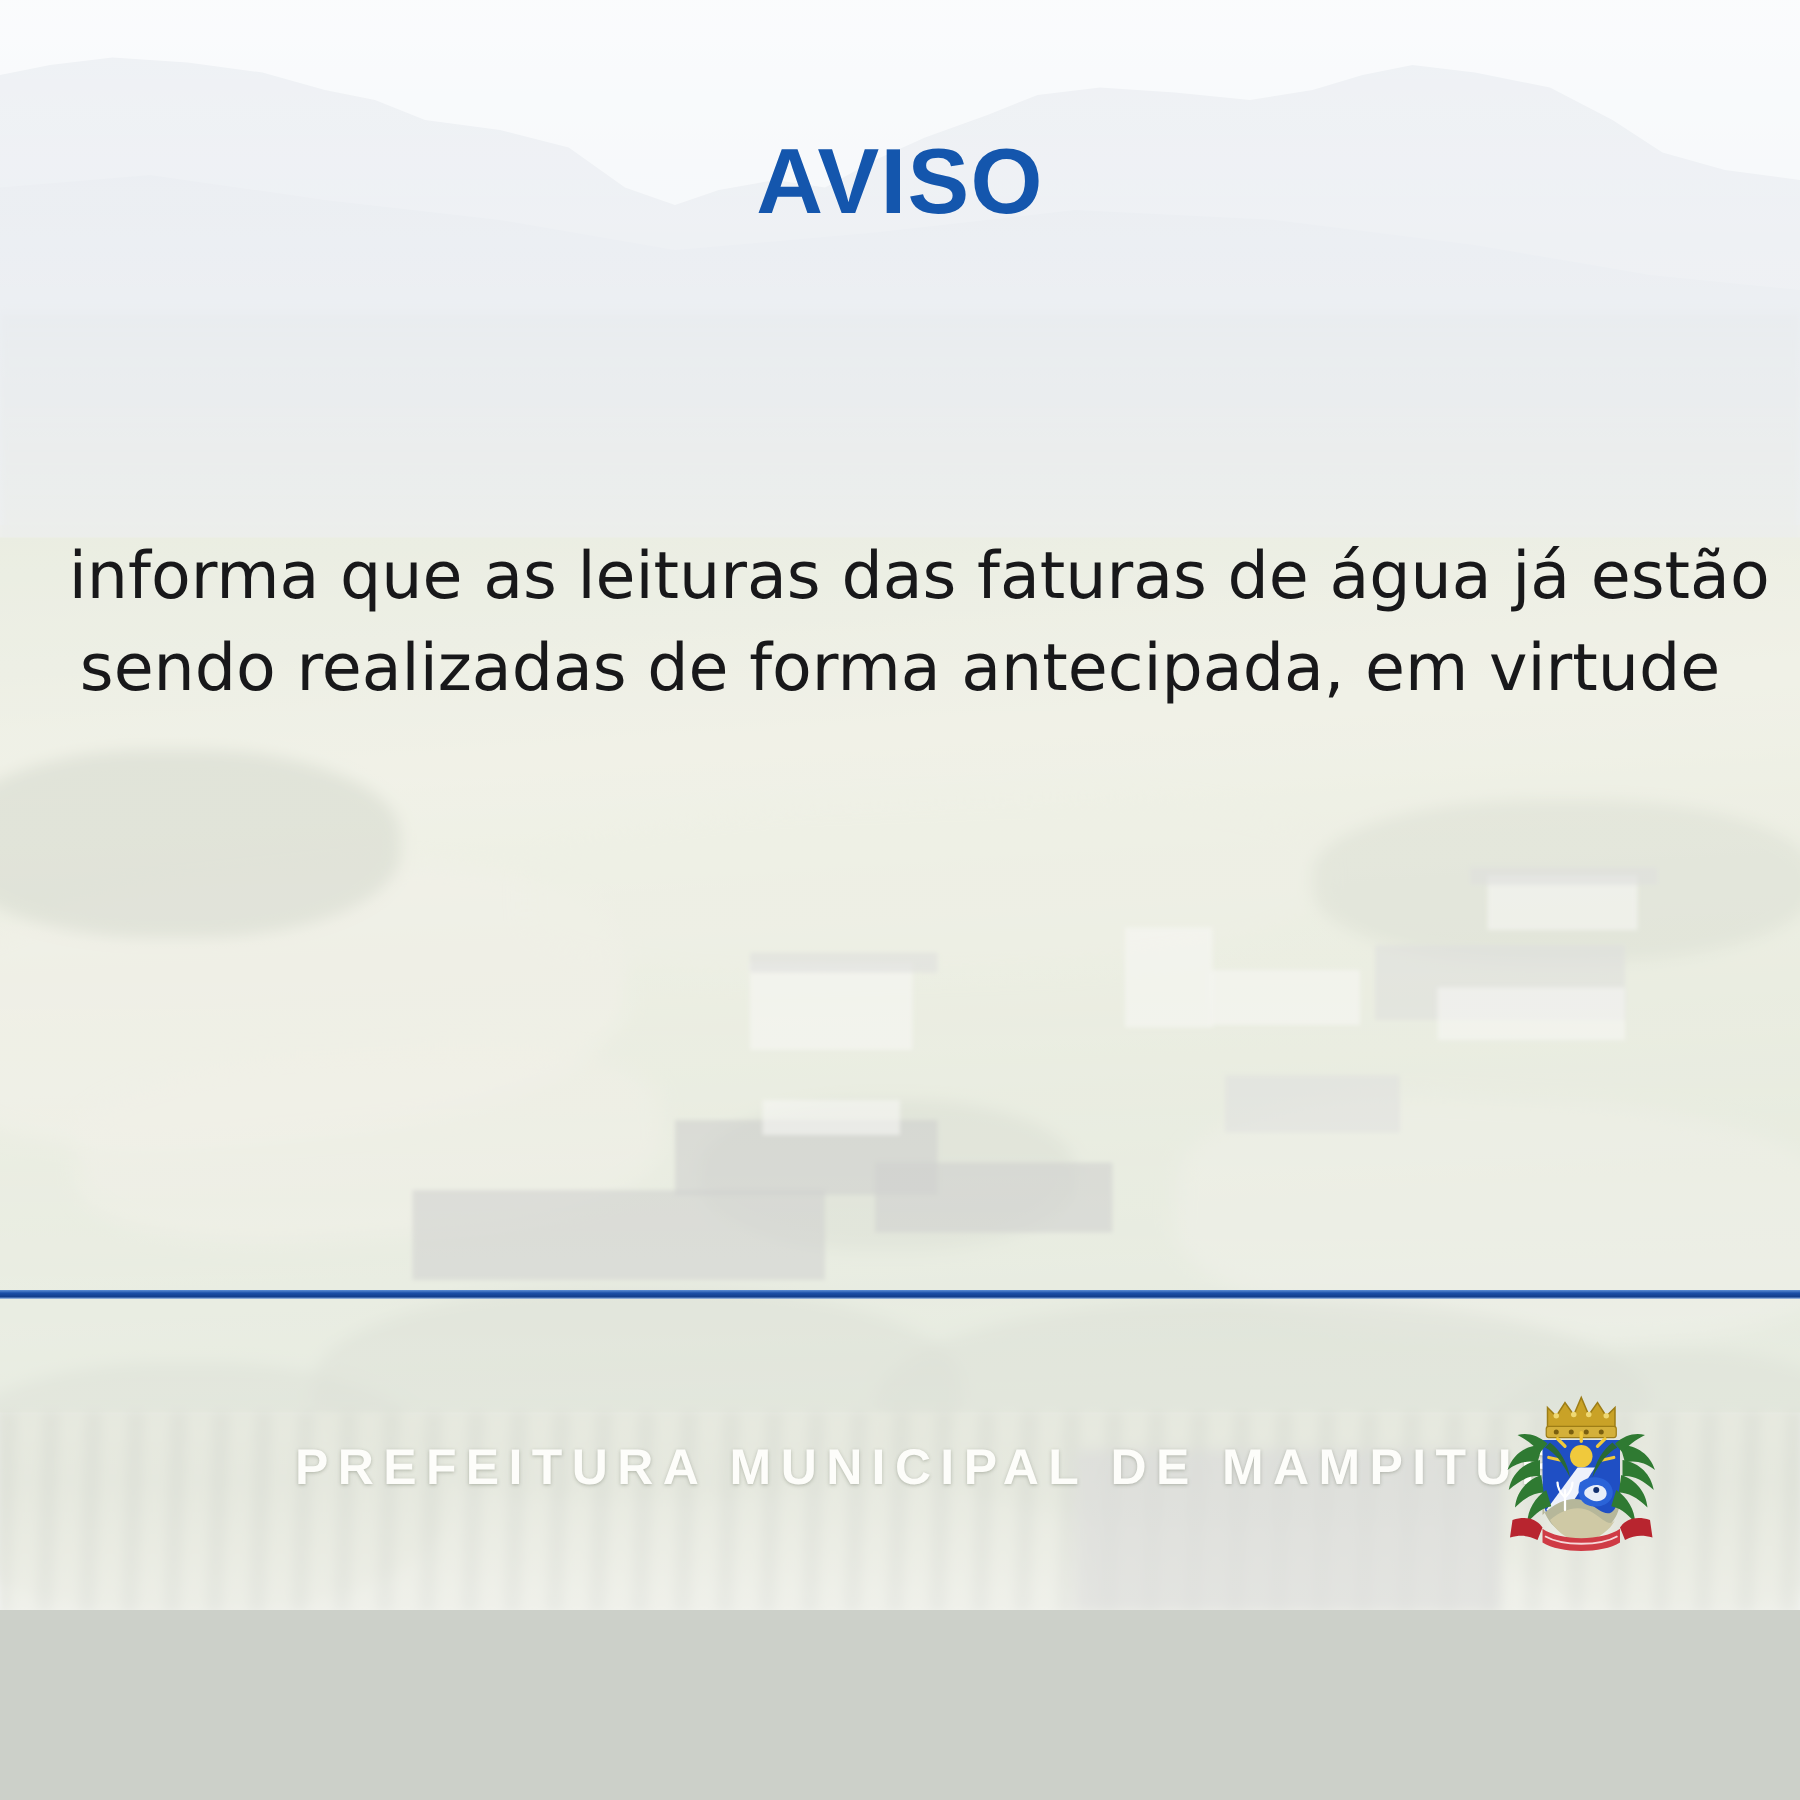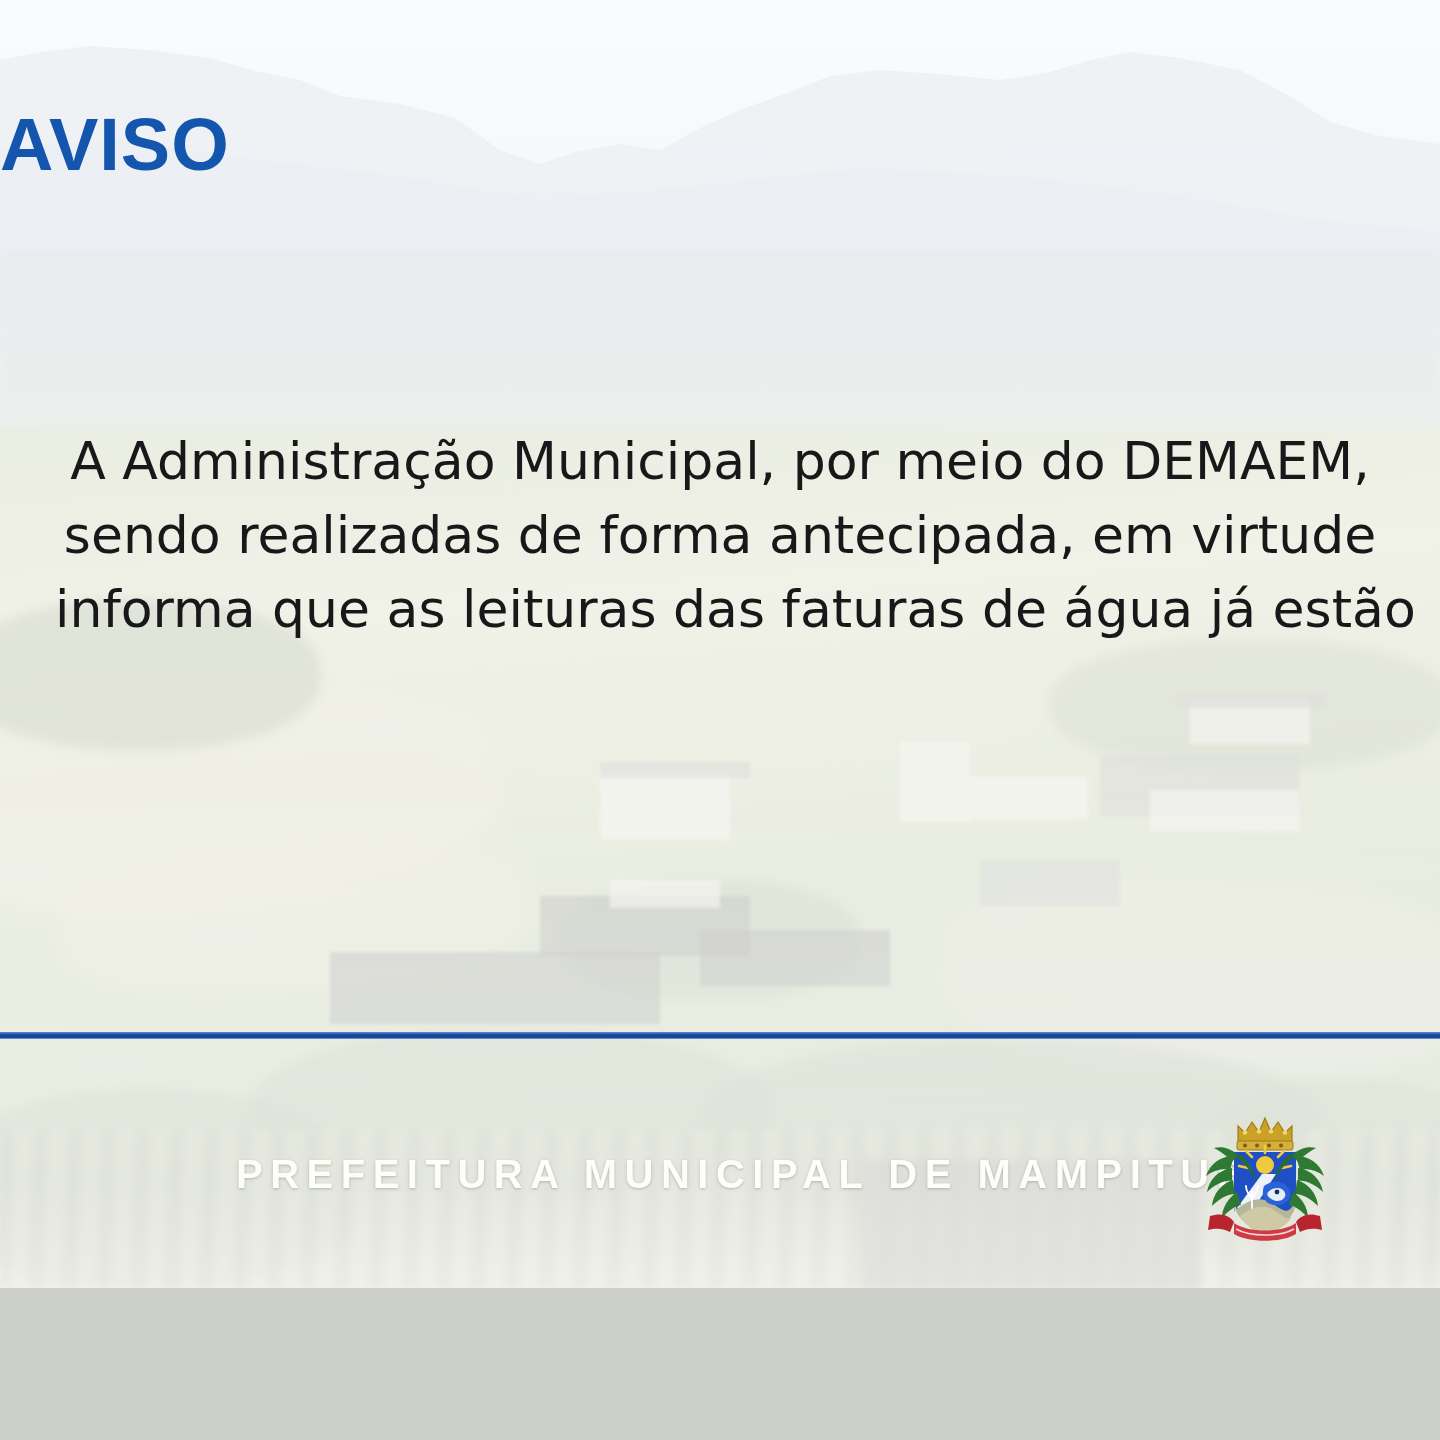--- a/index.html
+++ b/index.html
@@ -152,21 +152,21 @@
     left: 0; top: 1288px;
     width: 1440px; height: 152px;
     background: #ccd0c9;
   }
 
   
   .title {
     position: absolute;
     left: 0; top: 108px;
     width: 1440px;
-    text-align: left;
+    text-align: center;
     font-size: 74px;
     font-weight: 700;
     letter-spacing: 1px;
     color: #1456ad;
     line-height: 1;
     font-family: "Liberation Sans", sans-serif;
   }
 
   .body-text {
     position: absolute;
@@ -272,23 +272,22 @@
 
     <div class="wash"></div>
     <div class="wash2"></div>
   </div>
 
   <div class="bottom-band"></div>
 
   <div class="title">AVISO</div>
 
   <div class="body-text">
-    <span class="ln">A Administração Municipal, por meio do DEMAEM,</span>
+    <span class="ln">informa que as leituras das faturas de água já estão</span>
     <span class="ln">sendo realizadas de forma antecipada, em virtude</span>
-    <span class="ln">informa que as leituras das faturas de água já estão</span>
   </div>
 
   <div class="divider"></div>
 
   <div class="footer-text">PREFEITURA MUNICIPAL DE MAMPITUBA</div>
 
   <svg class="crest" viewBox="0 0 122 132">
 
     <g>
       <path d="M34,30 L34,14 L41,21 L48,10 L55,20 L61,6 L67,20 L74,10 L81,21 L88,14 L88,30 Z" fill="#c9a227" stroke="#9d7d16" stroke-width="1.2"></path>

